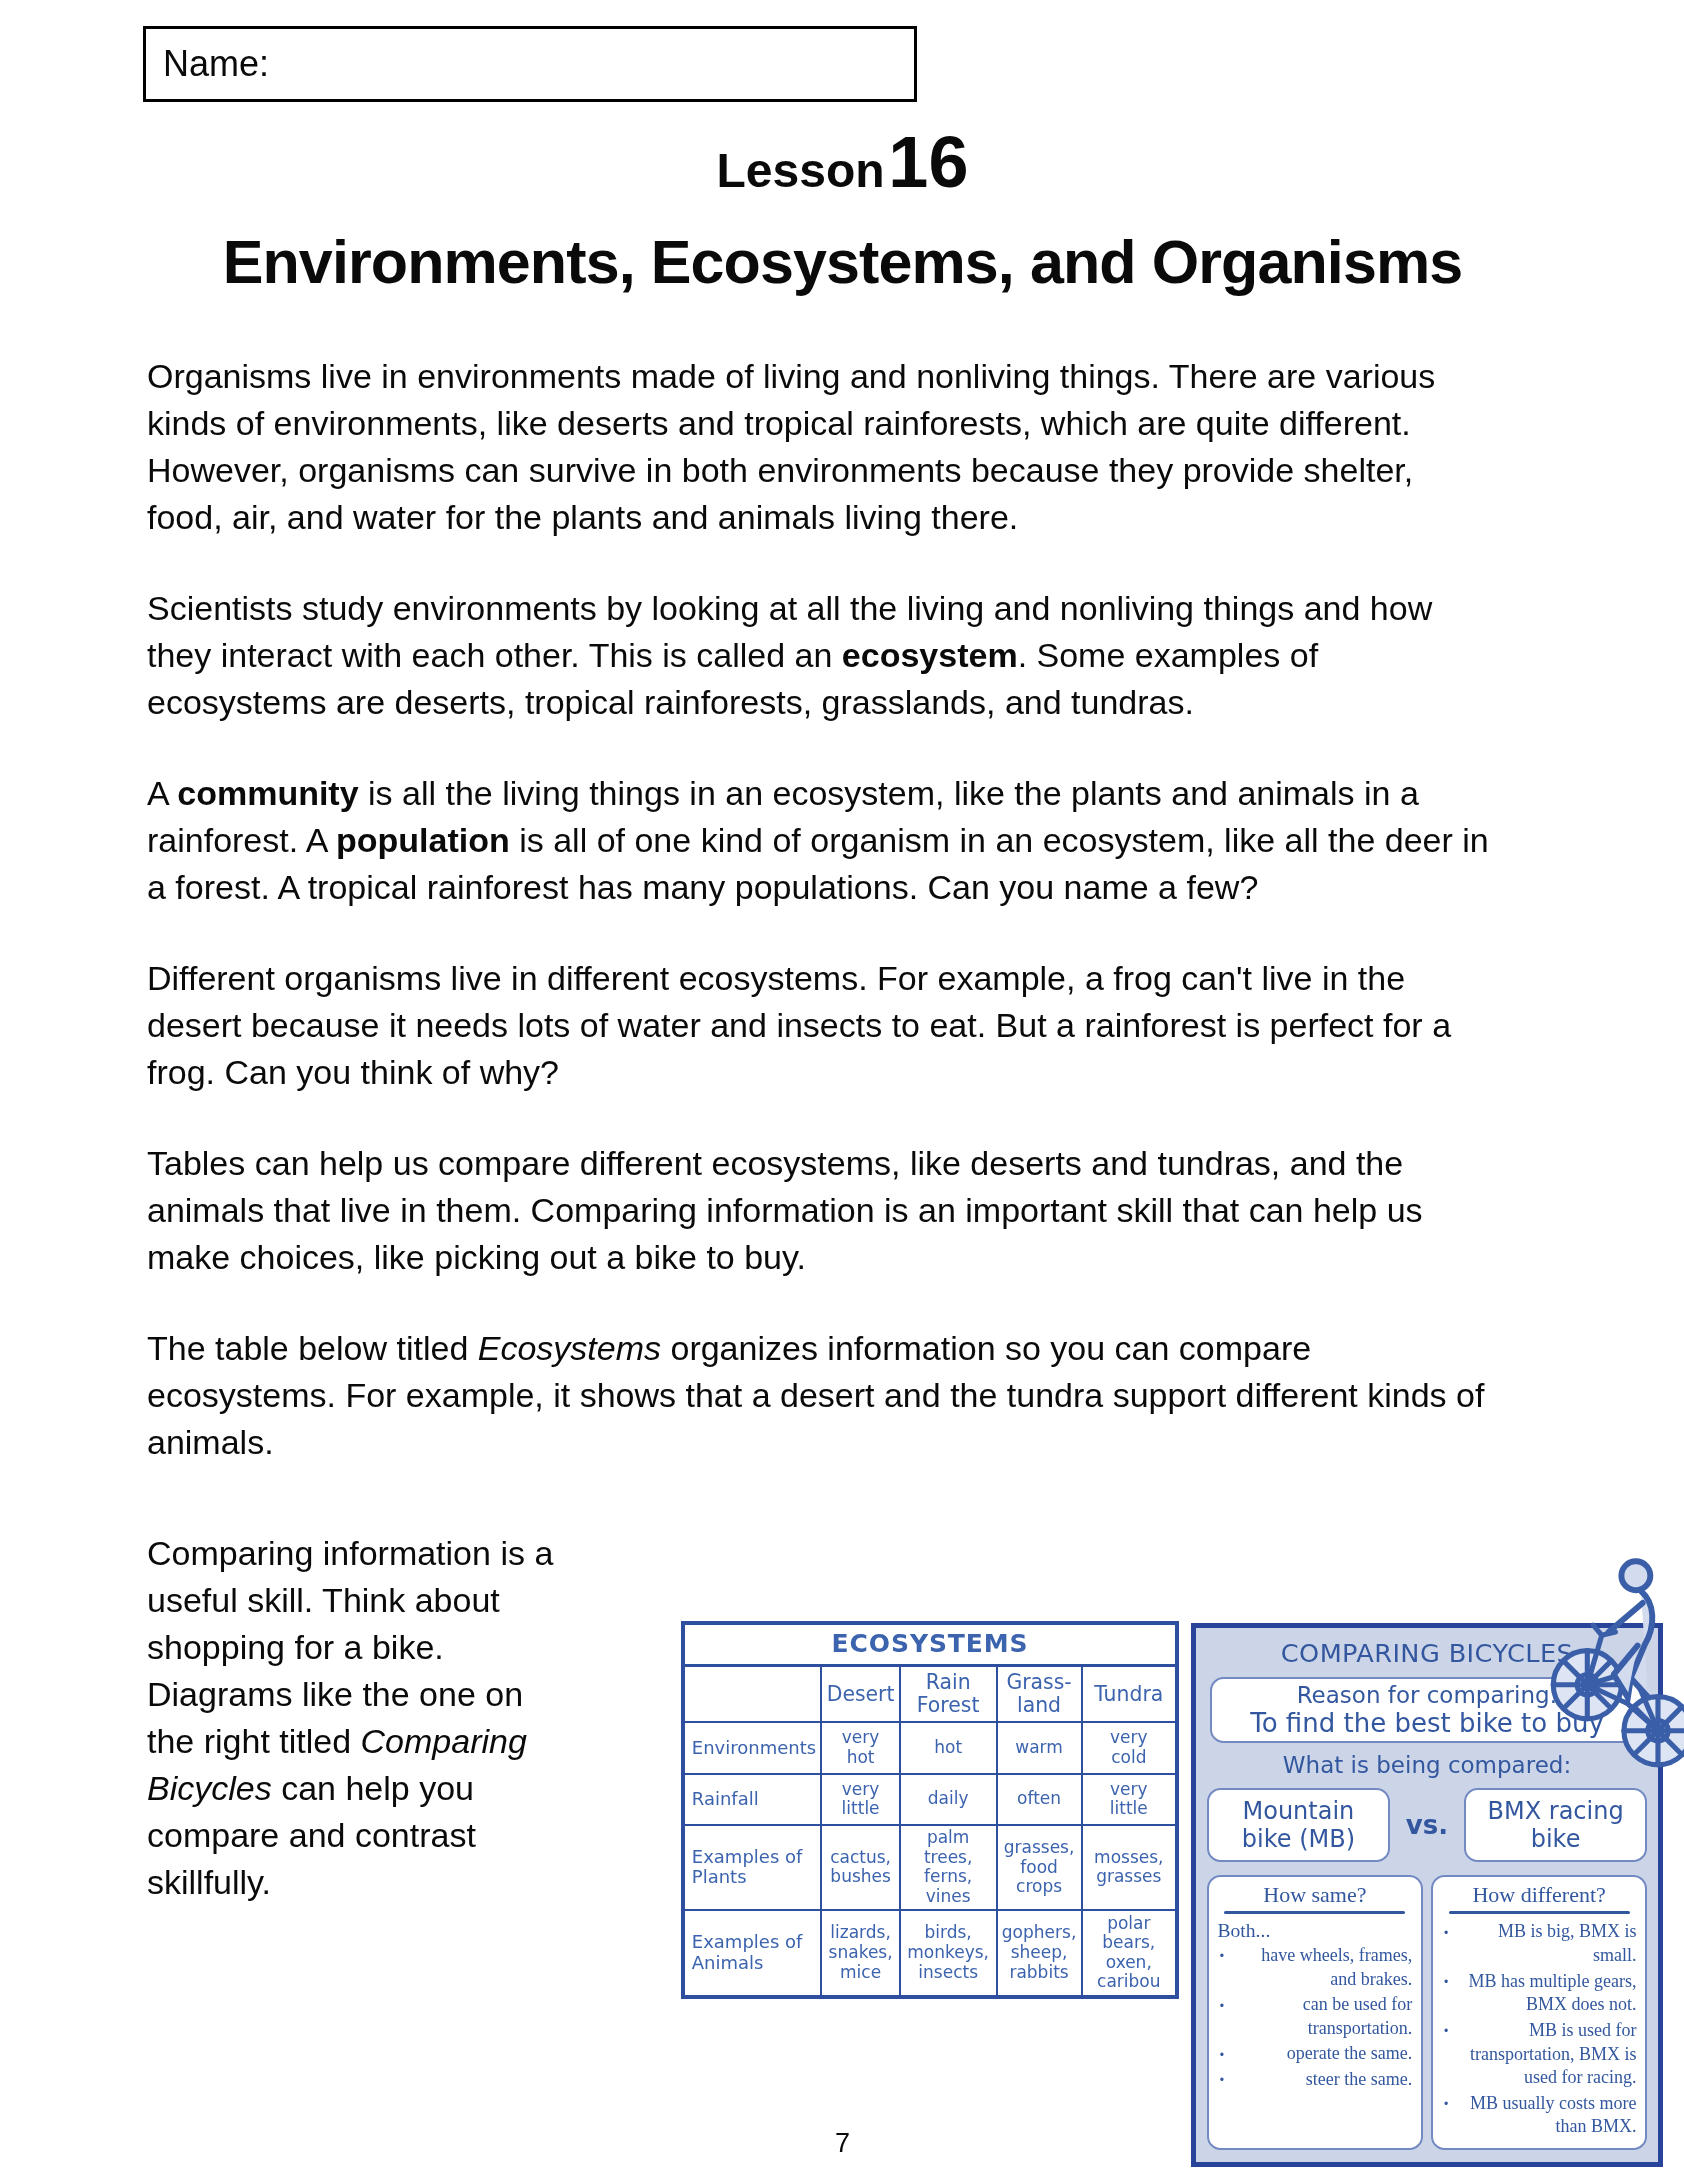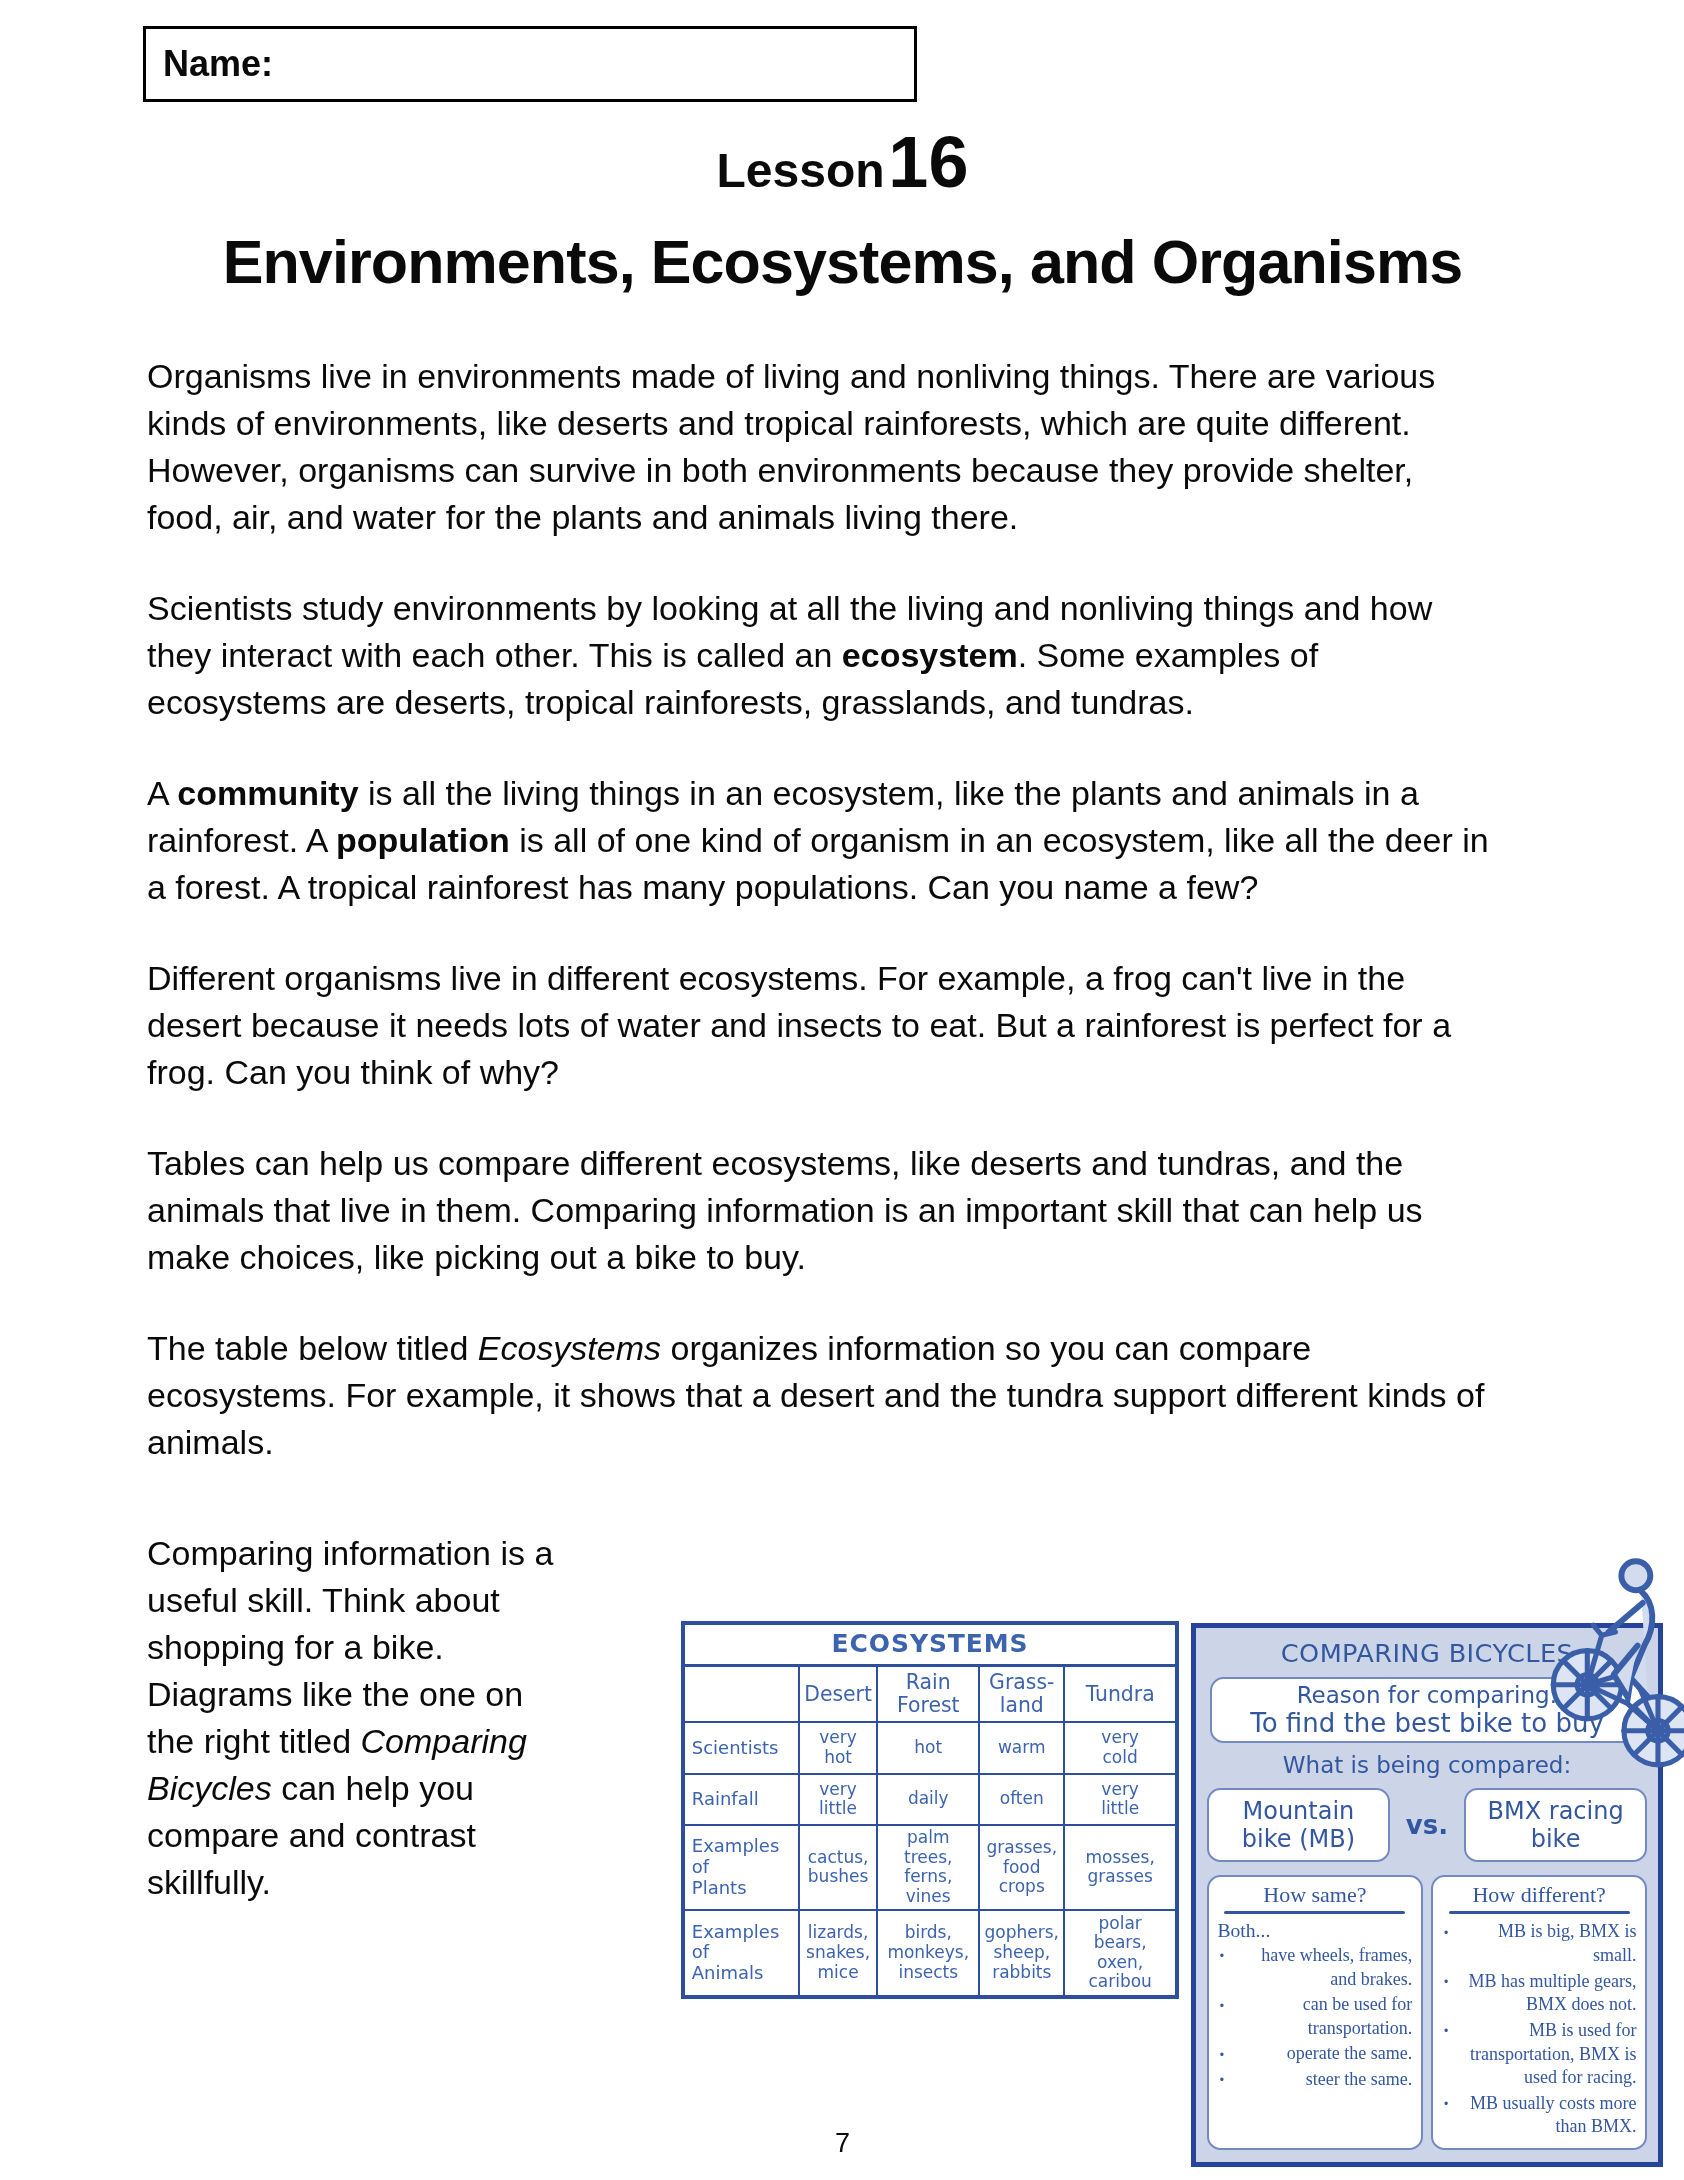--- a/index.html
+++ b/index.html
@@ -11,21 +11,21 @@
     font-family:"Liberation Sans",sans-serif;
     color:#0a0a0a;
   }
   
   .name-box{
     position:absolute;left:143px;top:25.6px;width:768px;height:70px;
     border:3.4px solid #000;
     display:flex;align-items:center;
   }
   .name-box .label{
-    font-size:36px;font-weight:bold;margin-left:17px;
+    font-size:36px;font-weight:normal;margin-left:17px;
   }
   
   .lesson-heading{
     position:absolute;left:0;top:126px;width:100%;
     text-align:center;font-weight:bold;
   }
   .lesson-heading .word{font-size:48px;}
   .lesson-heading .num{font-size:72px;line-height:1;}
   .page-title{
     position:absolute;left:0;top:227px;width:100%;
@@ -159,21 +159,21 @@
       <tr>
         <td class="colhead"></td>
         <td class="colhead">Desert</td>
         <td class="colhead">Rain
 Forest</td>
         <td class="colhead">Grass-
 land</td>
         <td class="colhead">Tundra</td>
       </tr>
       <tr class="short">
-        <td class="rowlabel">Scientists</td>
+        <td class="rowlabel">Environments</td>
         <td>very
 hot</td>
         <td>hot</td>
         <td>warm</td>
         <td>very
 cold</td>
       </tr>
       <tr class="short">
         <td class="rowlabel">Rainfall</td>
         <td>very

